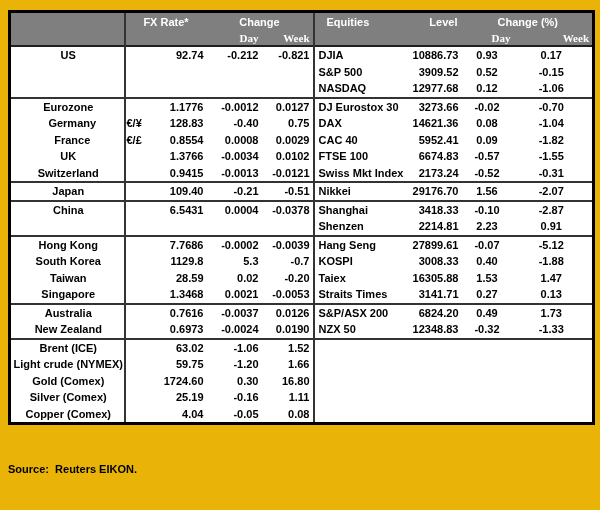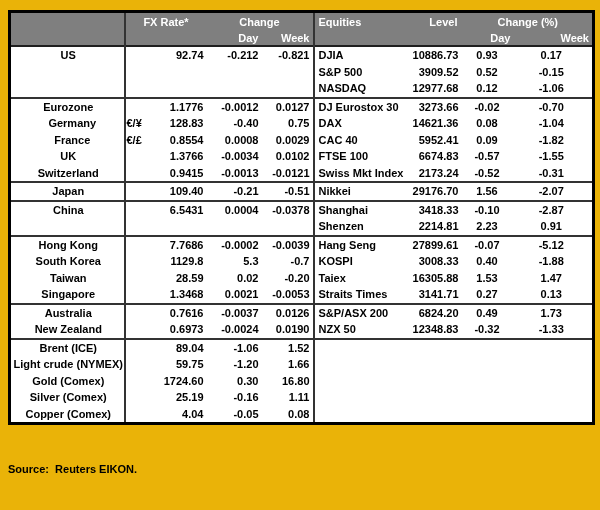--- a/index.html
+++ b/index.html
@@ -6,23 +6,23 @@
   .canvas{position:relative;width:600px;height:510px;background:#eab308;overflow:hidden;
           font-family:"Liberation Sans",sans-serif;font-weight:bold;color:#000;}
   table{position:absolute;left:8px;top:10px;border-collapse:collapse;table-layout:fixed;
         border:3px solid #000;}
   th,td{padding:0;font-size:11px;font-weight:bold;overflow:hidden;white-space:nowrap;}
   thead th{background:#7f7f7f;color:#fff;text-align:center;}
   thead tr.h1 th{height:17px;}
   thead tr.h2 th{height:15px;}
   thead{border-bottom:2px solid #1f1f1f;}
   th.c0{border-right:2px solid #333;}
-  th.eq{text-align:left;padding-left:4px;border-left:2px solid #333;}
+  th.eq{text-align:left;padding-left:12px;border-left:2px solid #333;}
   th.lvl{text-align:right;padding-right:6px;}
-  th.num{text-align:right;padding-right:3px;}
+  th.num{text-align:right;padding-right:3px;font-family:Liberation Serif, serif;}
   tbody td{height:16.5px;color:#000;background:#fff;}
   td.c0{text-align:center;padding-left:2px;border-right:2px solid #333;}
   td.c0.indent{padding-left:10px;}
   td.c1{text-align:left;padding-left:1px;}
   td.c2,td.c3,td.c4{text-align:right;padding-right:3px;}
   td.c5{text-align:left;padding-left:4px;border-left:2px solid #333;}
   td.c6{text-align:right;padding-right:5px;}
   td.c7,td.c8{text-align:center;padding-right:3px;}
   tr.sep td{border-top:2px solid #333;}
   .footer{position:absolute;left:8px;top:429px;font-size:11px;line-height:16px;
@@ -248,21 +248,21 @@
           <td class="c3">-0.0024</td>
           <td class="c4">0.0190</td>
           <td class="c5">NZX 50</td>
           <td class="c6">12348.83</td>
           <td class="c7">-0.32</td>
           <td class="c8">-1.33</td>
         </tr>
         <tr class="sep">
           <td class="c0">Brent (ICE)</td>
           <td class="c1"></td>
-          <td class="c2">89.04</td>
+          <td class="c2">63.02</td>
           <td class="c3">-1.06</td>
           <td class="c4">1.52</td>
           <td class="c5"></td>
           <td class="c6"></td>
           <td class="c7"></td>
           <td class="c8"></td>
         </tr>
         <tr>
           <td class="c0">Light crude (NYMEX)</td>
           <td class="c1"></td>

